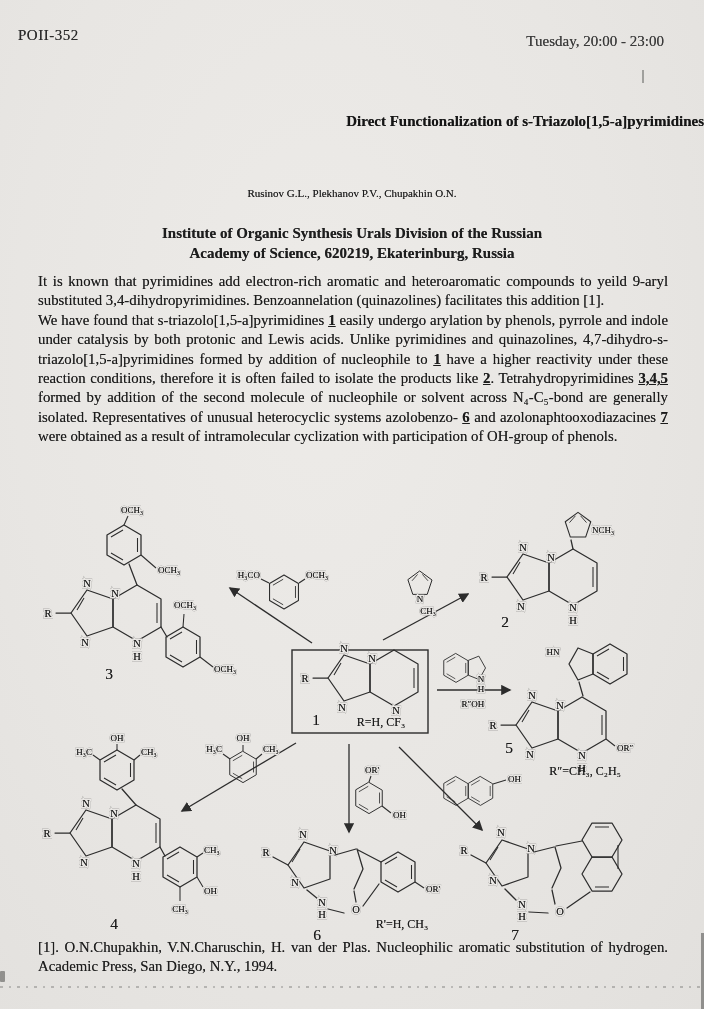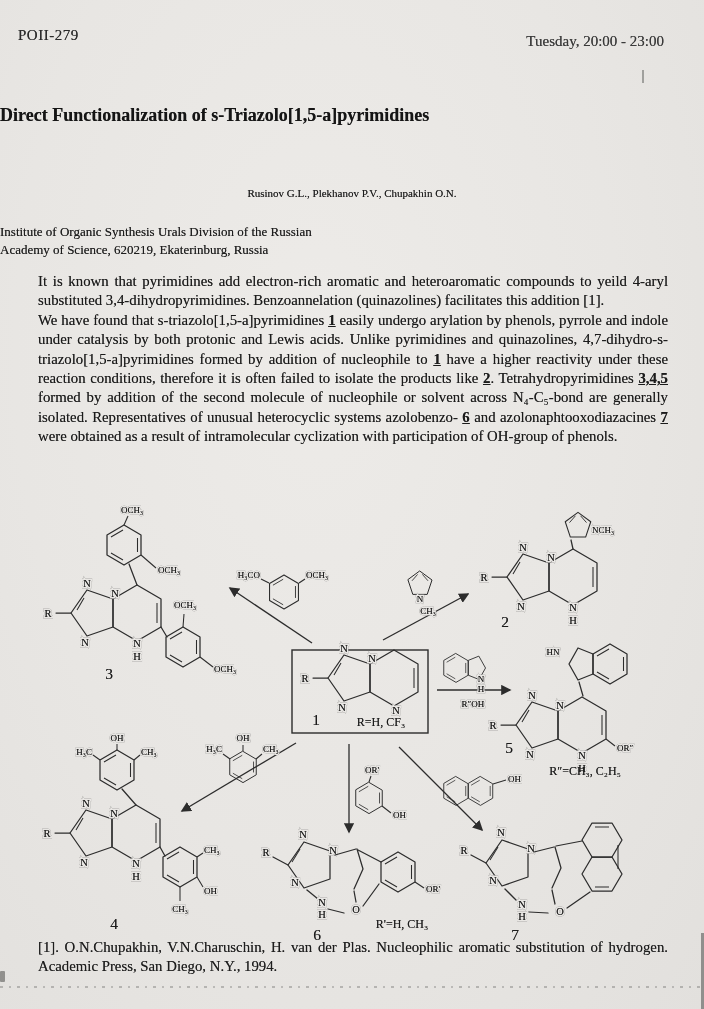--- a/index.html
+++ b/index.html
@@ -6,23 +6,23 @@
   .page{
     position:relative;width:704px;height:1009px;margin:0 auto;overflow:hidden;
     background:radial-gradient(ellipse at 45% 35%, #edebe8 0%, #e8e6e3 55%, #e2e0dd 100%);
     font-family:"Liberation Serif","DejaVu Serif",serif;color:#1d1d1d;
   }
   .scanblur{text-shadow:0 0 0.55px rgba(25,25,25,.65);}
   .hdr{position:absolute;top:27px;left:0;width:100%;}
   .hdr-code{position:absolute;left:18px;top:0;font-size:15px;letter-spacing:.5px;color:#2a2a2a;}
   .hdr-time{position:absolute;right:40px;top:6px;font-size:15px;color:#3a3a3a;}
   .tick-artifact{position:absolute;left:642px;top:70px;width:2px;height:13px;background:#8f8f8c;opacity:.8;}
-  .title{position:absolute;top:104px;left:0;width:100%;text-align:left;font-weight:bold;font-size:18px;line-height:1.28;color:#151515;}
+  .title{position:absolute;top:112px;left:0;width:100%;text-align:right;font-weight:bold;font-size:15px;line-height:1.28;color:#151515;}
   .authors{position:absolute;top:187px;left:0;width:100%;text-align:center;font-size:11px;}
-  .affil{position:absolute;top:223px;left:0;width:100%;font-size:13px;line-height:1.35;}
+  .affil{position:absolute;top:223px;left:0;width:100%;text-align:center;font-size:15px;line-height:1.35;font-weight:bold;}
   .bodytext{position:absolute;top:272px;left:38px;width:630px;font-size:14.8px;line-height:19.4px;text-align:justify;color:#1b1b1b;}
   .bodytext p{margin:0;}
   .cnum{font-weight:bold;text-decoration:underline;}
   .scheme{position:absolute;top:500px;left:0;width:704px;height:450px;}
   .refblock{position:absolute;top:938px;left:38px;width:630px;font-size:14.8px;line-height:19.4px;text-align:justify;}
   
   .edge-right{position:absolute;right:0;top:933px;width:3px;height:76px;background:#4c4c4a;opacity:.55;}
   .edge-blob{position:absolute;left:0;top:971px;width:5px;height:11px;background:#3f3f3d;opacity:.5;border-radius:1px;}
   .speckle-line{position:absolute;left:0;top:986px;width:704px;height:2px;opacity:.35;
     background:repeating-linear-gradient(90deg,#5a5a58 0 3px,transparent 3px 9px,#6a6a68 9px 11px,transparent 11px 17px);}
@@ -38,37 +38,37 @@
   svg .en{text-anchor:end;}
   svg .num{font-size:15.5px;text-anchor:middle;}
   svg .ann{font-size:12px;text-anchor:middle;}
 </style>
 </head>
 <body>
 
 <div class="page scanblur">
 
   <div class="hdr">
-    <span class="hdr-code">POII-279</span>
+    <span class="hdr-code">POII-352</span>
     <span class="hdr-time">Tuesday, 20:00 - 23:00</span>
   </div>
   <div class="tick-artifact"></div>
 
   <div class="title">
     <div>Direct Functionalization of s-Triazolo[1,5-a]pyrimidines</div>
   </div>
 
   <div class="authors">Rusinov G.L., Plekhanov P.V., Chupakhin O.N.</div>
   <div class="affil">
     <div>Institute of Organic Synthesis Urals Division of the Russian</div>
     <div>Academy of Science, 620219, Ekaterinburg, Russia</div>
   </div>
 
   <div class="bodytext">
-    <p>It is known that pyrimidines add electron-rich aromatic and heteroaromatic compounds to yeild 4-aryl substituted 3,4-dihydropyrimidines. Benzoannelation (quinazolines) facilitates this addition [1].</p>
+    <p>It is known that pyrimidines add electron-rich aromatic and heteroaromatic compounds to yeild 9-aryl substituted 3,4-dihydropyrimidines. Benzoannelation (quinazolines) facilitates this addition [1].</p>
     <p><span>We have found that s-triazolo[1,5-a]pyrimidines </span><span class="cnum">1</span><span> easily undergo arylation by phenols, pyrrole and indole under catalysis by both protonic and Lewis acids. Unlike pyrimidines and quinazolines, 4,7-dihydro-s-triazolo[1,5-a]pyrimidines formed by addition of nucleophile to </span><span class="cnum">1</span><span> have a higher reactivity under these reaction conditions, therefore it is often failed to isolate the products like </span><span class="cnum">2</span><span>. Tetrahydropyrimidines </span><span class="cnum">3,4,5</span><span> formed by addition of the second molecule of nucleophile or solvent across N₄-C₅-bond are generally isolated. Representatives of unusual heterocyclic systems azolobenzo- </span><span class="cnum">6</span><span> and azolonaphtooxodiazacines </span><span class="cnum">7</span><span> were obtained as a result of intramolecular cyclization with participation of OH-group of phenols.</span></p>
   </div>
 
   <div class="scheme">
   <svg width="704" height="450" viewBox="0 0 704 450">
     <defs>
       <marker id="arr" viewBox="0 0 10 10" refX="8.5" refY="5" markerWidth="8" markerHeight="8" orient="auto-start-reverse">
         <path d="M0,0 L10,5 L0,10 z" fill="#2c2c2c"></path>
       </marker>
 

